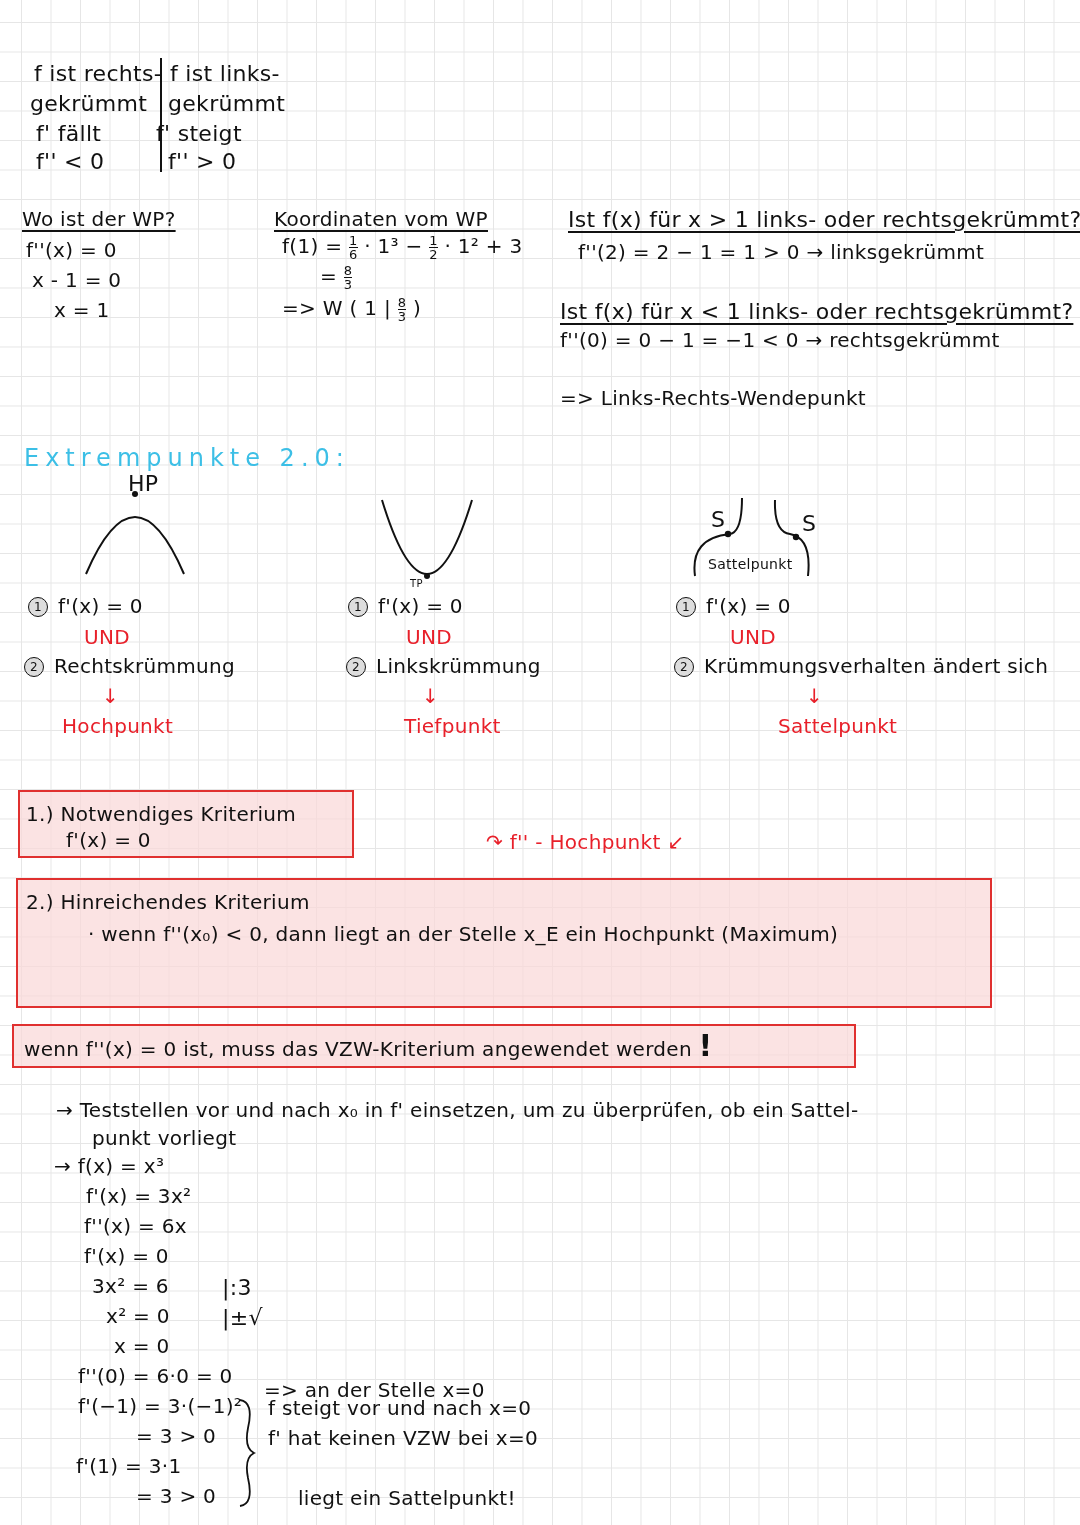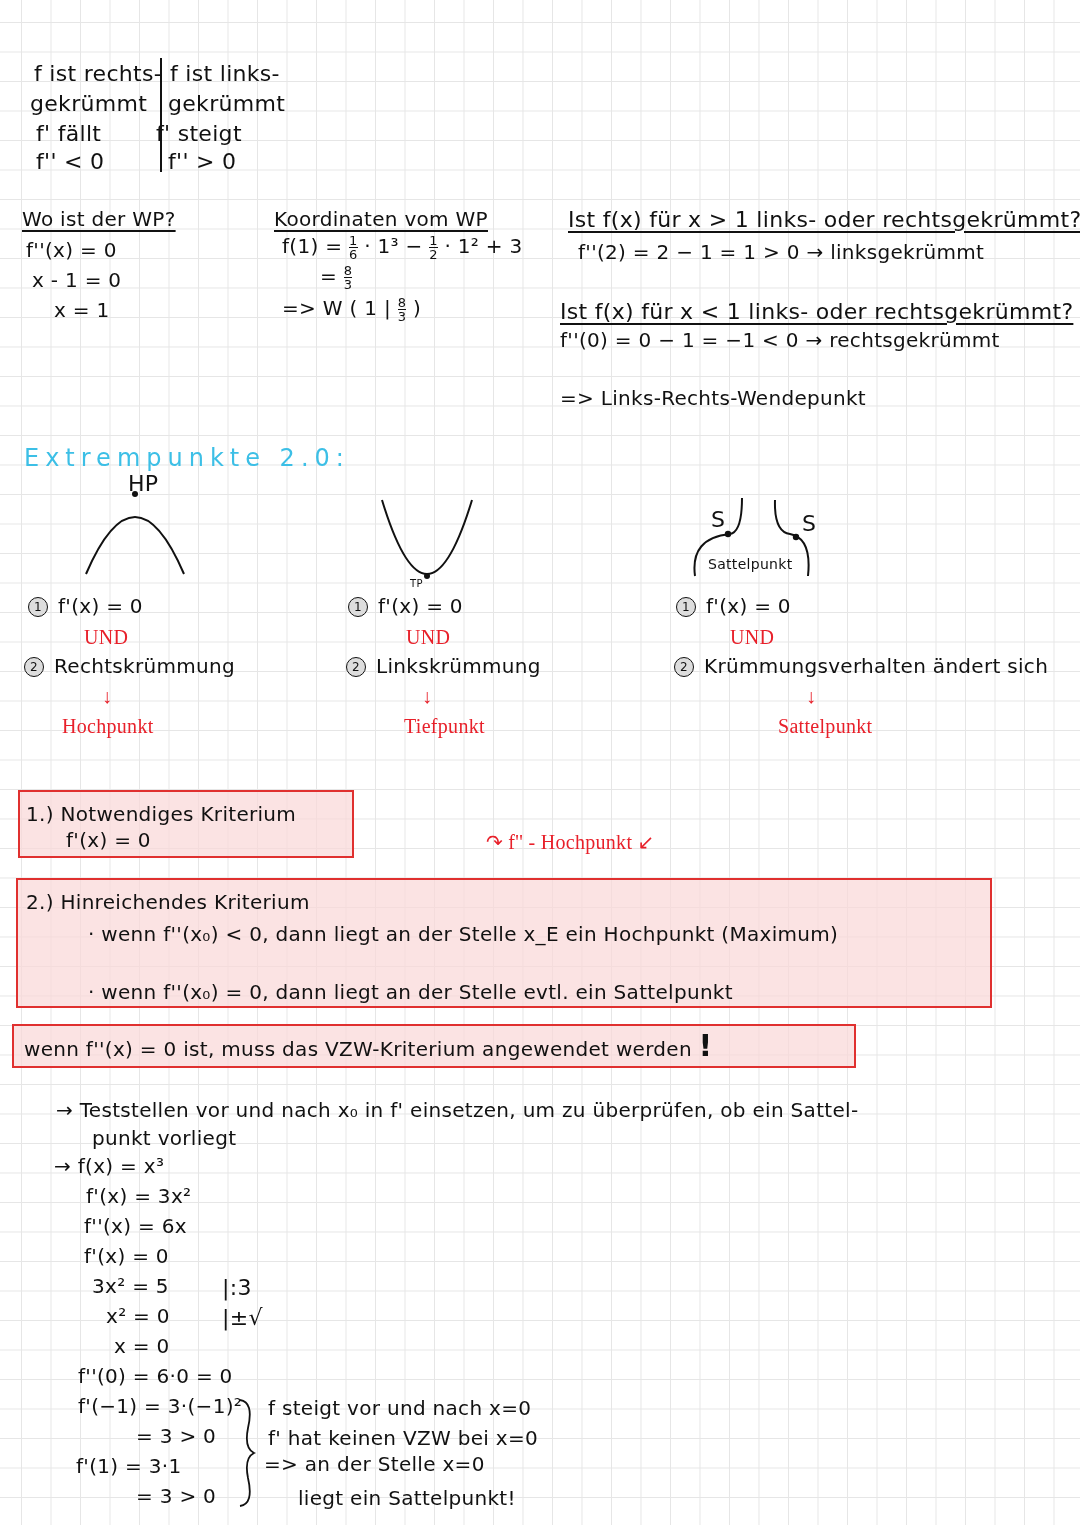--- a/index.html
+++ b/index.html
@@ -10,21 +10,21 @@
       linear-gradient(to right, #e6e6e6 1px, transparent 1px),
       linear-gradient(to bottom, #e6e6e6 1px, transparent 1px);
     background-size: 29.5px 29.5px;
     background-position: 21px 22px;
     font-family: "DejaVu Sans", sans-serif;
     color: #111;
   }
   .t { position: absolute; white-space: nowrap; font-size: 20px; line-height: 24px; letter-spacing: 0.3px; }
   .sm { font-size: 22px; }
   .u { text-decoration: underline; text-underline-offset: 4px; }
-  .red { color: #e8202a; font-family: Liberation Serif, serif; }
+  .red { color: #e8202a; }
   .cyan { color: #3cbfe6; letter-spacing: 6px; font-size: 24px; }
   .vline { position: absolute; width: 2px; background: #111; }
   .box { position: absolute; border: 2px solid #e0302f; background: rgba(250, 215, 215, 0.7); }
   .num { display: inline-block; width: 18px; height: 18px; border: 1.5px solid #111; border-radius: 50%; background: #ddd; font-size: 12px; line-height: 18px; text-align: center; margin-right: 10px; vertical-align: 2px; }
   svg { position: absolute; overflow: visible; }
   .frac { display: inline-block; vertical-align: middle; text-align: center; font-size: 13px; line-height: 13px; }
   .frac span { display: block; }
   .frac .bar { border-top: 1.5px solid #111; }
   .bang { font-weight: bold; font-size: 30px; }
 </style>
@@ -122,49 +122,48 @@
 <div class="box" style="left:18px;top:790px;width:332px;height:64px">
   <div class="t" style="left:6px;top:10px">1.) Notwendiges Kriterium</div>
   <div class="t" style="left:46px;top:36px">f'(x) = 0</div>
 </div>
 
 <div class="t red" style="left:486px;top:830px">↷ <span>f'' - Hochpunkt</span> ↙</div>
 
 <div class="box" style="left:16px;top:878px;width:972px;height:126px">
   <div class="t" style="left:8px;top:10px">2.) Hinreichendes Kriterium</div>
   <div class="t" style="left:70px;top:42px">· <span>wenn f''(x₀) &lt; 0, dann liegt an der Stelle x_E ein Hochpunkt (Maximum)</span></div>
-  <div class="t" style="left:70px;top:100px">· <span>wenn f''(x₀) = 0, dann liegt an der Stelle evtl. ein Sattelpunkt</span></div>
 </div>
 
 <div class="box" style="left:12px;top:1024px;width:840px;height:40px">
   <div class="t" style="left:10px;top:8px"><span>wenn f''(x) = 0 ist, muss das VZW-Kriterium angewendet werden</span> <span class="bang">!</span></div>
 </div>
 
 <div class="t" style="left:56px;top:1098px">→ Teststellen vor und nach x₀ in f' einsetzen, um zu überprüfen, ob ein Sattel-</div>
 <div class="t" style="left:92px;top:1126px">punkt vorliegt</div>
 
 <div>
   <div class="t" style="left:54px;top:1154px">→ f(x) = x³</div>
   <div class="t" style="left:86px;top:1184px">f'(x) = 3x²</div>
   <div class="t" style="left:84px;top:1214px">f''(x) = 6x</div>
   <div class="t" style="left:84px;top:1244px">f'(x) = 0</div>
-  <div class="t" style="left:92px;top:1274px">3x² = 5</div>
+  <div class="t" style="left:92px;top:1274px">3x² = 6</div>
   <div class="t" style="left:106px;top:1304px">x² = 0</div>
   <div class="t" style="left:114px;top:1334px">x = 0</div>
   <div class="t" style="left:78px;top:1364px">f''(0) = 6·0 = 0</div>
   <div class="t" style="left:78px;top:1394px">f'(−1) = 3·(−1)²</div>
   <div class="t" style="left:136px;top:1424px">= 3 &gt; 0</div>
   <div class="t" style="left:76px;top:1454px">f'(1) = 3·1</div>
   <div class="t" style="left:136px;top:1484px">= 3 &gt; 0</div>
   <div class="t sm" style="left:222px;top:1276px">|:3</div>
   <div class="t sm" style="left:222px;top:1306px">|±√</div>
 </div>
 
 <svg style="left:236px;top:1398px" width="24" height="110">
   <path d="M4 2 Q18 4 12 30 Q8 50 18 55 Q8 60 12 80 Q18 106 4 108" fill="none" stroke="#111" stroke-width="1.8"></path>
 </svg>
 
 <div>
   <div class="t" style="left:268px;top:1396px">f steigt vor und nach x=0</div>
   <div class="t" style="left:268px;top:1426px">f' hat keinen VZW bei x=0</div>
-  <div class="t" style="left:264px;top:1452px">=&gt; an der Stelle x=0</div>
+  <div class="t" style="left:264px;top:1378px">=&gt; an der Stelle x=0</div>
   <div class="t" style="left:298px;top:1486px">liegt ein Sattelpunkt!</div>
 </div>
 
 </body></html>

